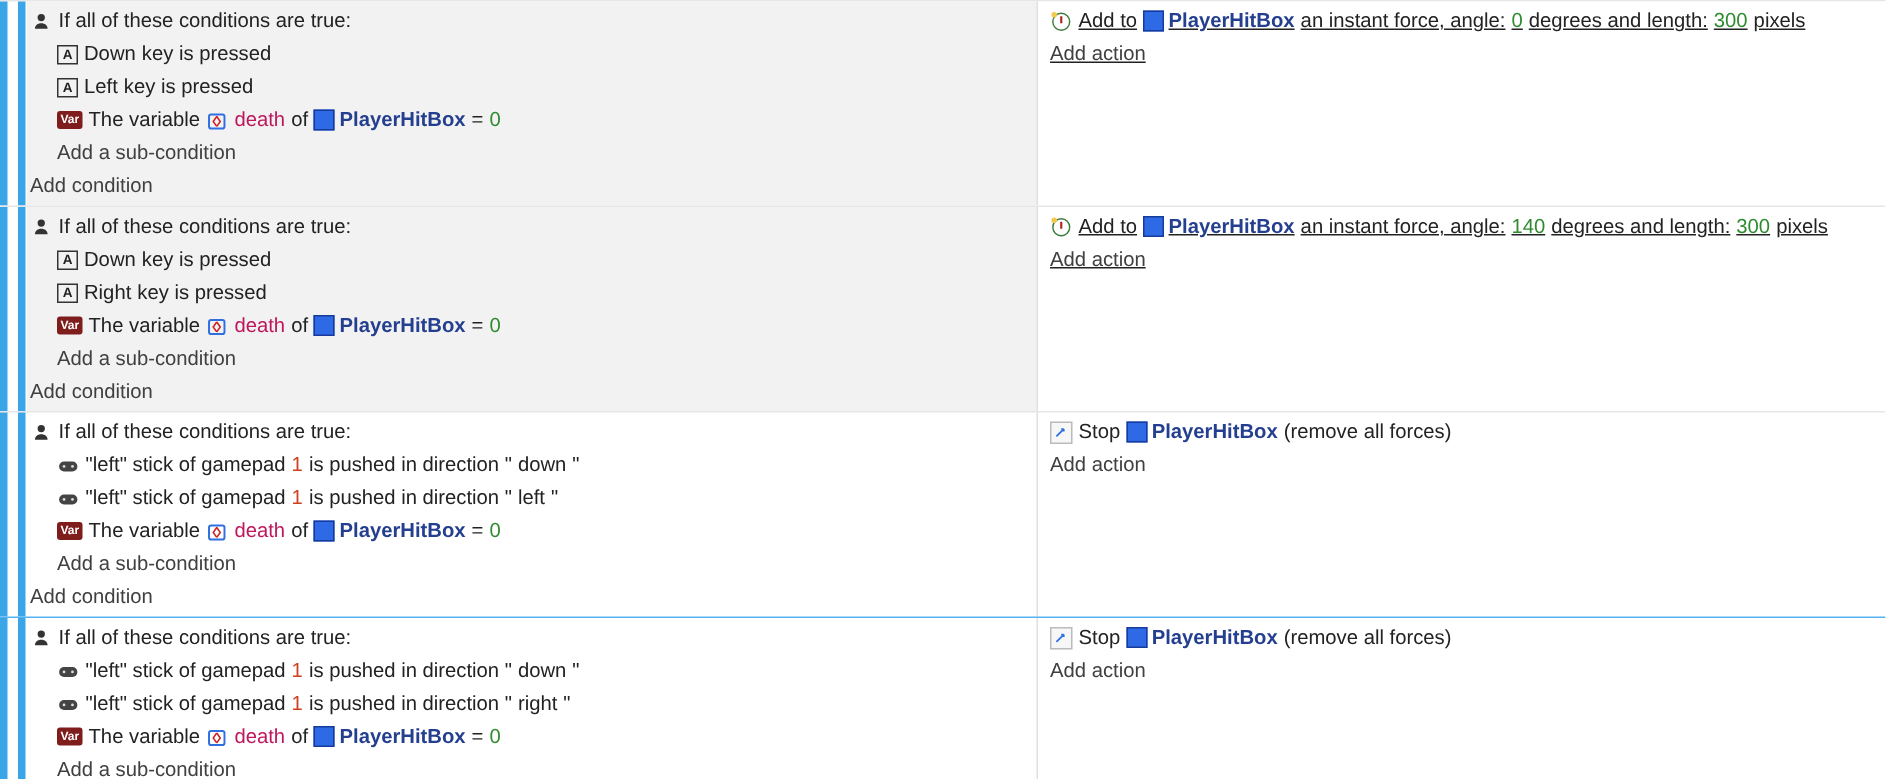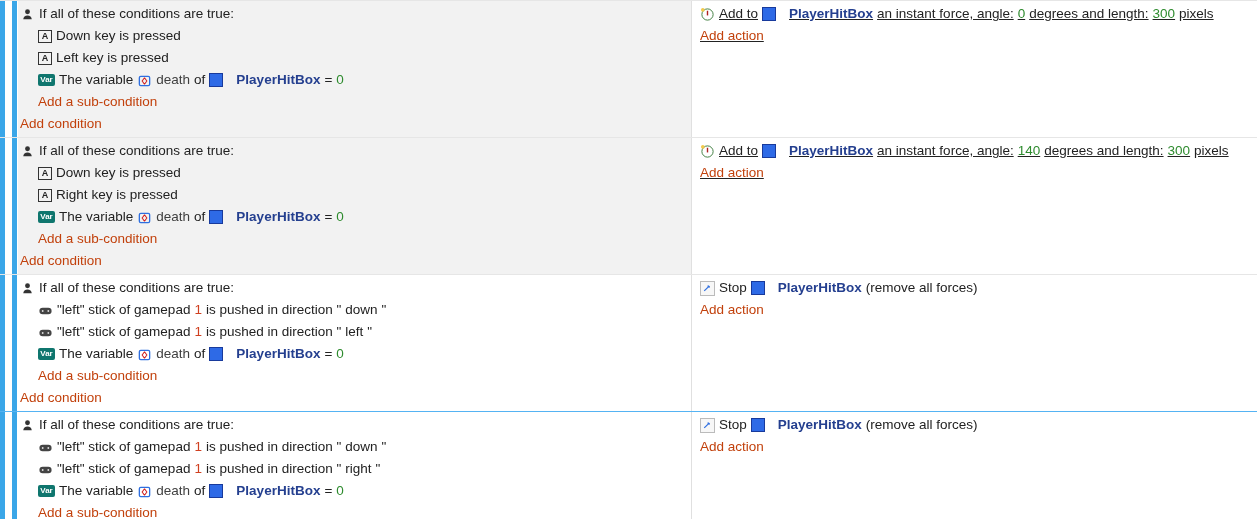--- a/index.html
+++ b/index.html
@@ -44,61 +44,61 @@
     display: flex;
     align-items: center;
     gap: 4px;
     padding: 2px 0 2px 0;
     line-height: 18px;
     white-space: nowrap;
   }
   .indent0 { padding-left: 2px; }
   .indent1 { padding-left: 20px; }
   .addlink {
-    color: #c2410c;
+    color: #404040;
     cursor: pointer;
   }
   .objref {
     color: #243f8f;
     font-weight: 600;
   }
   .objchip {
     display: inline-flex;
     align-items: center;
-    gap: 13px;
+    gap: 3px;
   }
   .objicon {
     width: 14px; height: 14px;
     background: #2e6ae6;
     border: 1px solid #183a9c;
     display: inline-block;
   }
   .num-red    { color: #d04020; }
   .num-green  { color: #2e8b2e; }
-  .varname    { color: #404040; }
+  .varname    { color: #be185d; }
   
   .ico {
     width: 15px; height: 15px;
     display: inline-flex;
     align-items: center;
     justify-content: center;
     font-size: 10px;
     flex: 0 0 auto;
   }
   .ico svg { width: 15px; height: 15px; }
   .ico.key {
     border: 1px solid #333;
     font-family: Arial, sans-serif;
     font-weight: 700;
     width: 14px; height: 13px;
     font-size: 9px;
     color:#222;
   }
   .ico.varlabel {
-    background: #0f766e;
+    background: #7f1d1d;
     color: #fff;
     font-size: 8px;
     font-weight: 700;
     border-radius: 2px;
     width: 17px; height: 12px;
   }
   .ico.varobj {
     font-size: 13px;
   }
   .ico.stopac {

